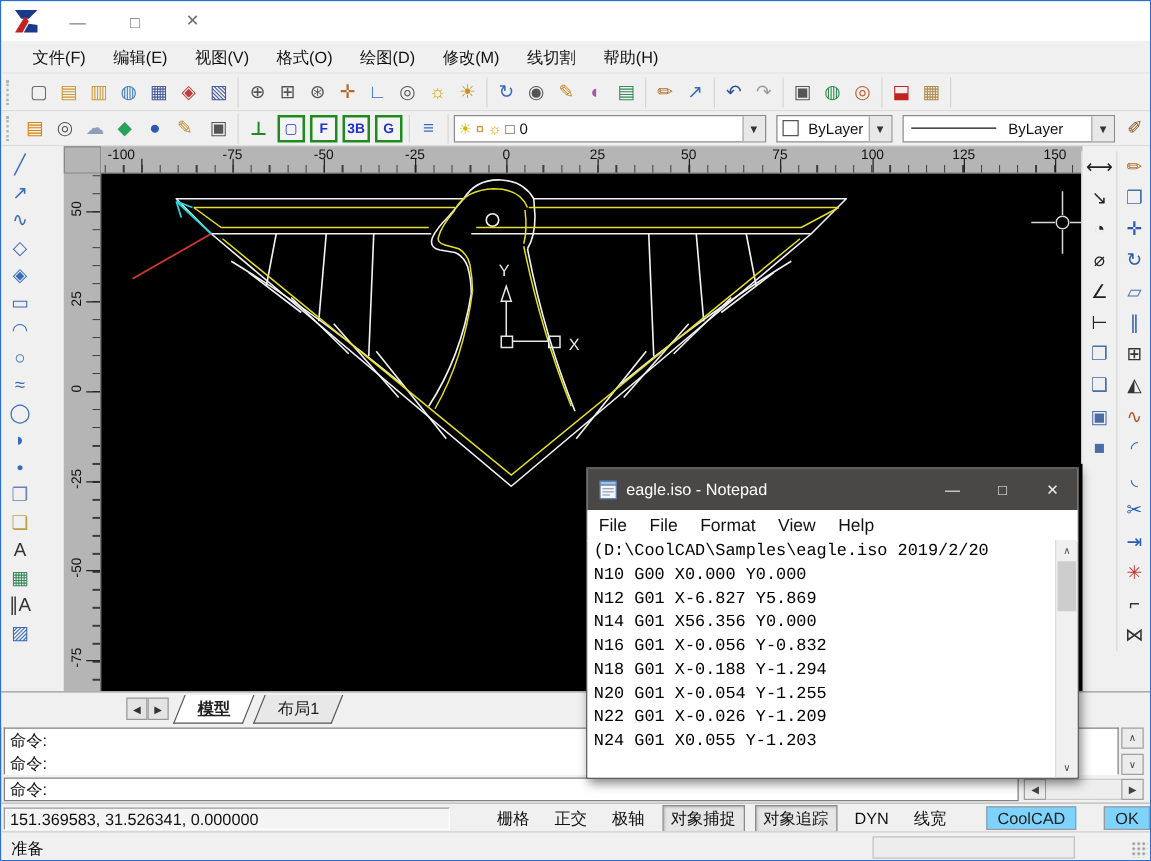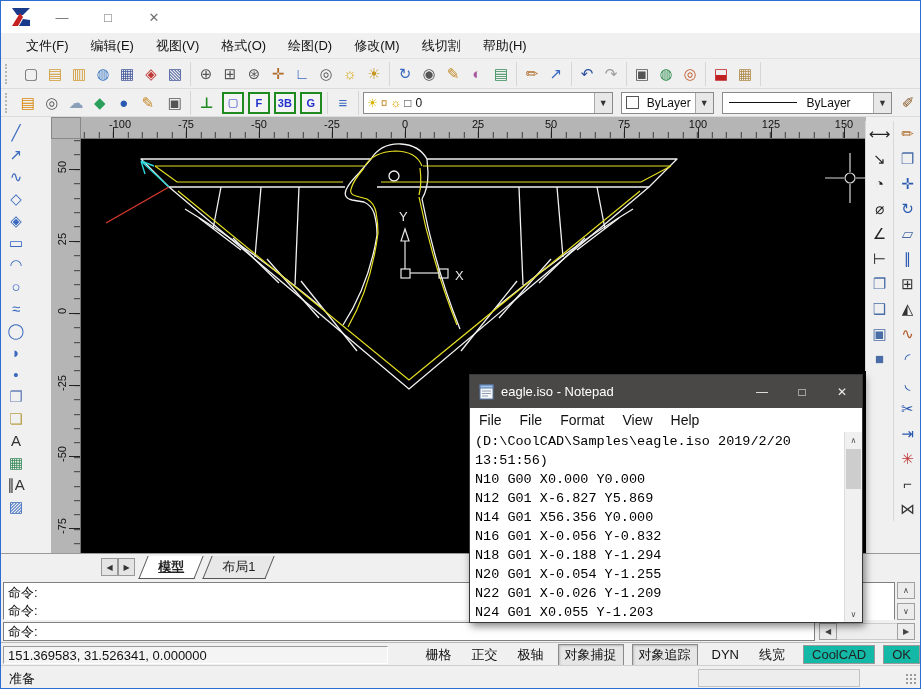--- a/index.html
+++ b/index.html
@@ -69,21 +69,21 @@
   .sbtn{width:18px;height:17px;background:#ececec;border:1px solid #a0a0a0;display:flex;align-items:center;justify-content:center;font-size:8px;color:#444;box-sizing:border-box;}
   #cmd-line{position:absolute;left:2px;top:621px;width:812px;height:19px;background:#fff;border:1px solid #808080;box-sizing:border-box;padding:0 4px;line-height:17px;color:#111;}
   #cmd-hscroll{position:absolute;left:818px;top:622px;width:96px;height:17px;display:flex;}
   #cmd-hscroll .track{flex:1;background:#eee;border-top:1px solid #ccc;border-bottom:1px solid #ccc;}
   
   #statusbar{position:absolute;left:0;top:641px;width:100%;height:23px;background:#f0f0f0;border-top:1px solid #b8b8b8;display:flex;align-items:center;}
   #coords{width:460px;height:18px;margin-left:2px;border:1px solid #999;border-bottom-color:#fff;border-right-color:#fff;background:#f4f4f4;padding-left:4px;line-height:17px;font-size:13px;color:#111;box-sizing:border-box;}
   #toggles{display:flex;align-items:center;margin-left:28px;}
   .toggle{padding:1px 6px;margin:0 4px;color:#111;font-size:13px;white-space:nowrap;}
   .toggle.pressed{border:1px solid #8a8a8a;background:#e6e6e6;box-shadow:inset 1px 1px 2px #bbb;}
-  .panel-btn{border:1px solid #9a9a9a;background:#14b8a6;padding:1px 8px;margin-left:8px;font-size:13px;white-space:nowrap;}
+  .panel-btn{border:1px solid #9a9a9a;background:#7dd3fc;padding:1px 8px;margin-left:22px;font-size:13px;white-space:nowrap;}
   #messagebar{position:absolute;left:0;top:664px;width:100%;height:25px;background:#f0f0f0;border-top:1px solid #cfcfcf;display:flex;align-items:center;}
   #message-text{margin-left:8px;color:#111;}
   #msg-panel{position:absolute;right:60px;top:668px;width:160px;height:16px;border:1px solid #c2c2c2;background:#ededed;}
   #grip-dots{position:absolute;right:2px;bottom:2px;width:13px;height:13px;
      background-image:radial-gradient(#9a9a9a 1px,transparent 1.2px);background-size:4px 4px;}
   
   #notepad{position:absolute;left:468px;top:373px;width:394px;height:249px;background:#fff;border:1px solid #383838;box-sizing:border-box;box-shadow:2px 3px 8px rgba(0,0,0,.5);}
   #np-title{height:33px;background:#4a4846;display:flex;align-items:center;color:#fff;}
   #np-icon{margin:0 7px 0 9px;}
   #np-title-text{flex:1;font-size:13px;}
@@ -346,21 +346,21 @@
         <div class="tbtn">
           <span class="glyph" style="color: rgb(51, 51, 51);">∥A</span>
         </div>
         <div class="tbtn">
           <span class="glyph" style="color: rgb(58, 106, 191);">▨</span>
         </div>
       </div>
     <div id="corner"></div>
     <div id="hruler">
         <div class="ticks"></div>
-        <span class="hlabel" style="left: 39px;">-100</span>
+        <span class="hlabel" style="left: 16px;">-100</span>
         <span class="htick" style="left: 32px;"></span>
         <span class="hlabel" style="left: 105px;">-75</span>
         <span class="htick" style="left: 105px;"></span>
         <span class="hlabel" style="left: 178px;">-50</span>
         <span class="htick" style="left: 178px;"></span>
         <span class="hlabel" style="left: 251px;">-25</span>
         <span class="htick" style="left: 251px;"></span>
         <span class="hlabel" style="left: 324px;">0</span>
         <span class="htick" style="left: 324px;"></span>
         <span class="hlabel" style="left: 397px;">25</span>
@@ -584,21 +584,21 @@
       <div class="np-wbtn">□</div>
       <div class="np-wbtn">✕</div>
     </div>
     <div id="np-menu">
         <div class="np-menu-item">File</div>
         <div class="np-menu-item">File</div>
         <div class="np-menu-item">Format</div>
         <div class="np-menu-item">View</div>
         <div class="np-menu-item">Help</div>
       </div>
-    <div id="np-body"><div>(D:\CoolCAD\Samples\eagle.iso 2019/2/20</div><div>13:51:56)</div><div>N10 G00 X0.000 Y0.000</div><div>N12 G01 X-6.827 Y5.869</div><div>N14 G01 X56.356 Y0.000</div><div>N16 G01 X-0.056 Y-0.832</div><div>N18 G01 X-0.188 Y-1.294</div><div>N20 G01 X-0.054 Y-1.255</div><div>N22 G01 X-0.026 Y-1.209</div><div>N24 G01 X0.055 Y-1.203</div></div>
+    <div id="np-body"><div>(D:\CoolCAD\Samples\eagle.iso 2019/2/20</div><div>N10 G00 X0.000 Y0.000</div><div>N12 G01 X-6.827 Y5.869</div><div>N14 G01 X56.356 Y0.000</div><div>N16 G01 X-0.056 Y-0.832</div><div>N18 G01 X-0.188 Y-1.294</div><div>N20 G01 X-0.054 Y-1.255</div><div>N22 G01 X-0.026 Y-1.209</div><div>N24 G01 X0.055 Y-1.203</div></div>
     <div id="np-scroll">
       <div class="sarrow" style="top:0">∧</div>
       <div id="np-thumb"></div>
       <div class="sarrow" style="bottom:0">∨</div>
     </div>
   </div>
 
 </div>
 
 </body></html>

